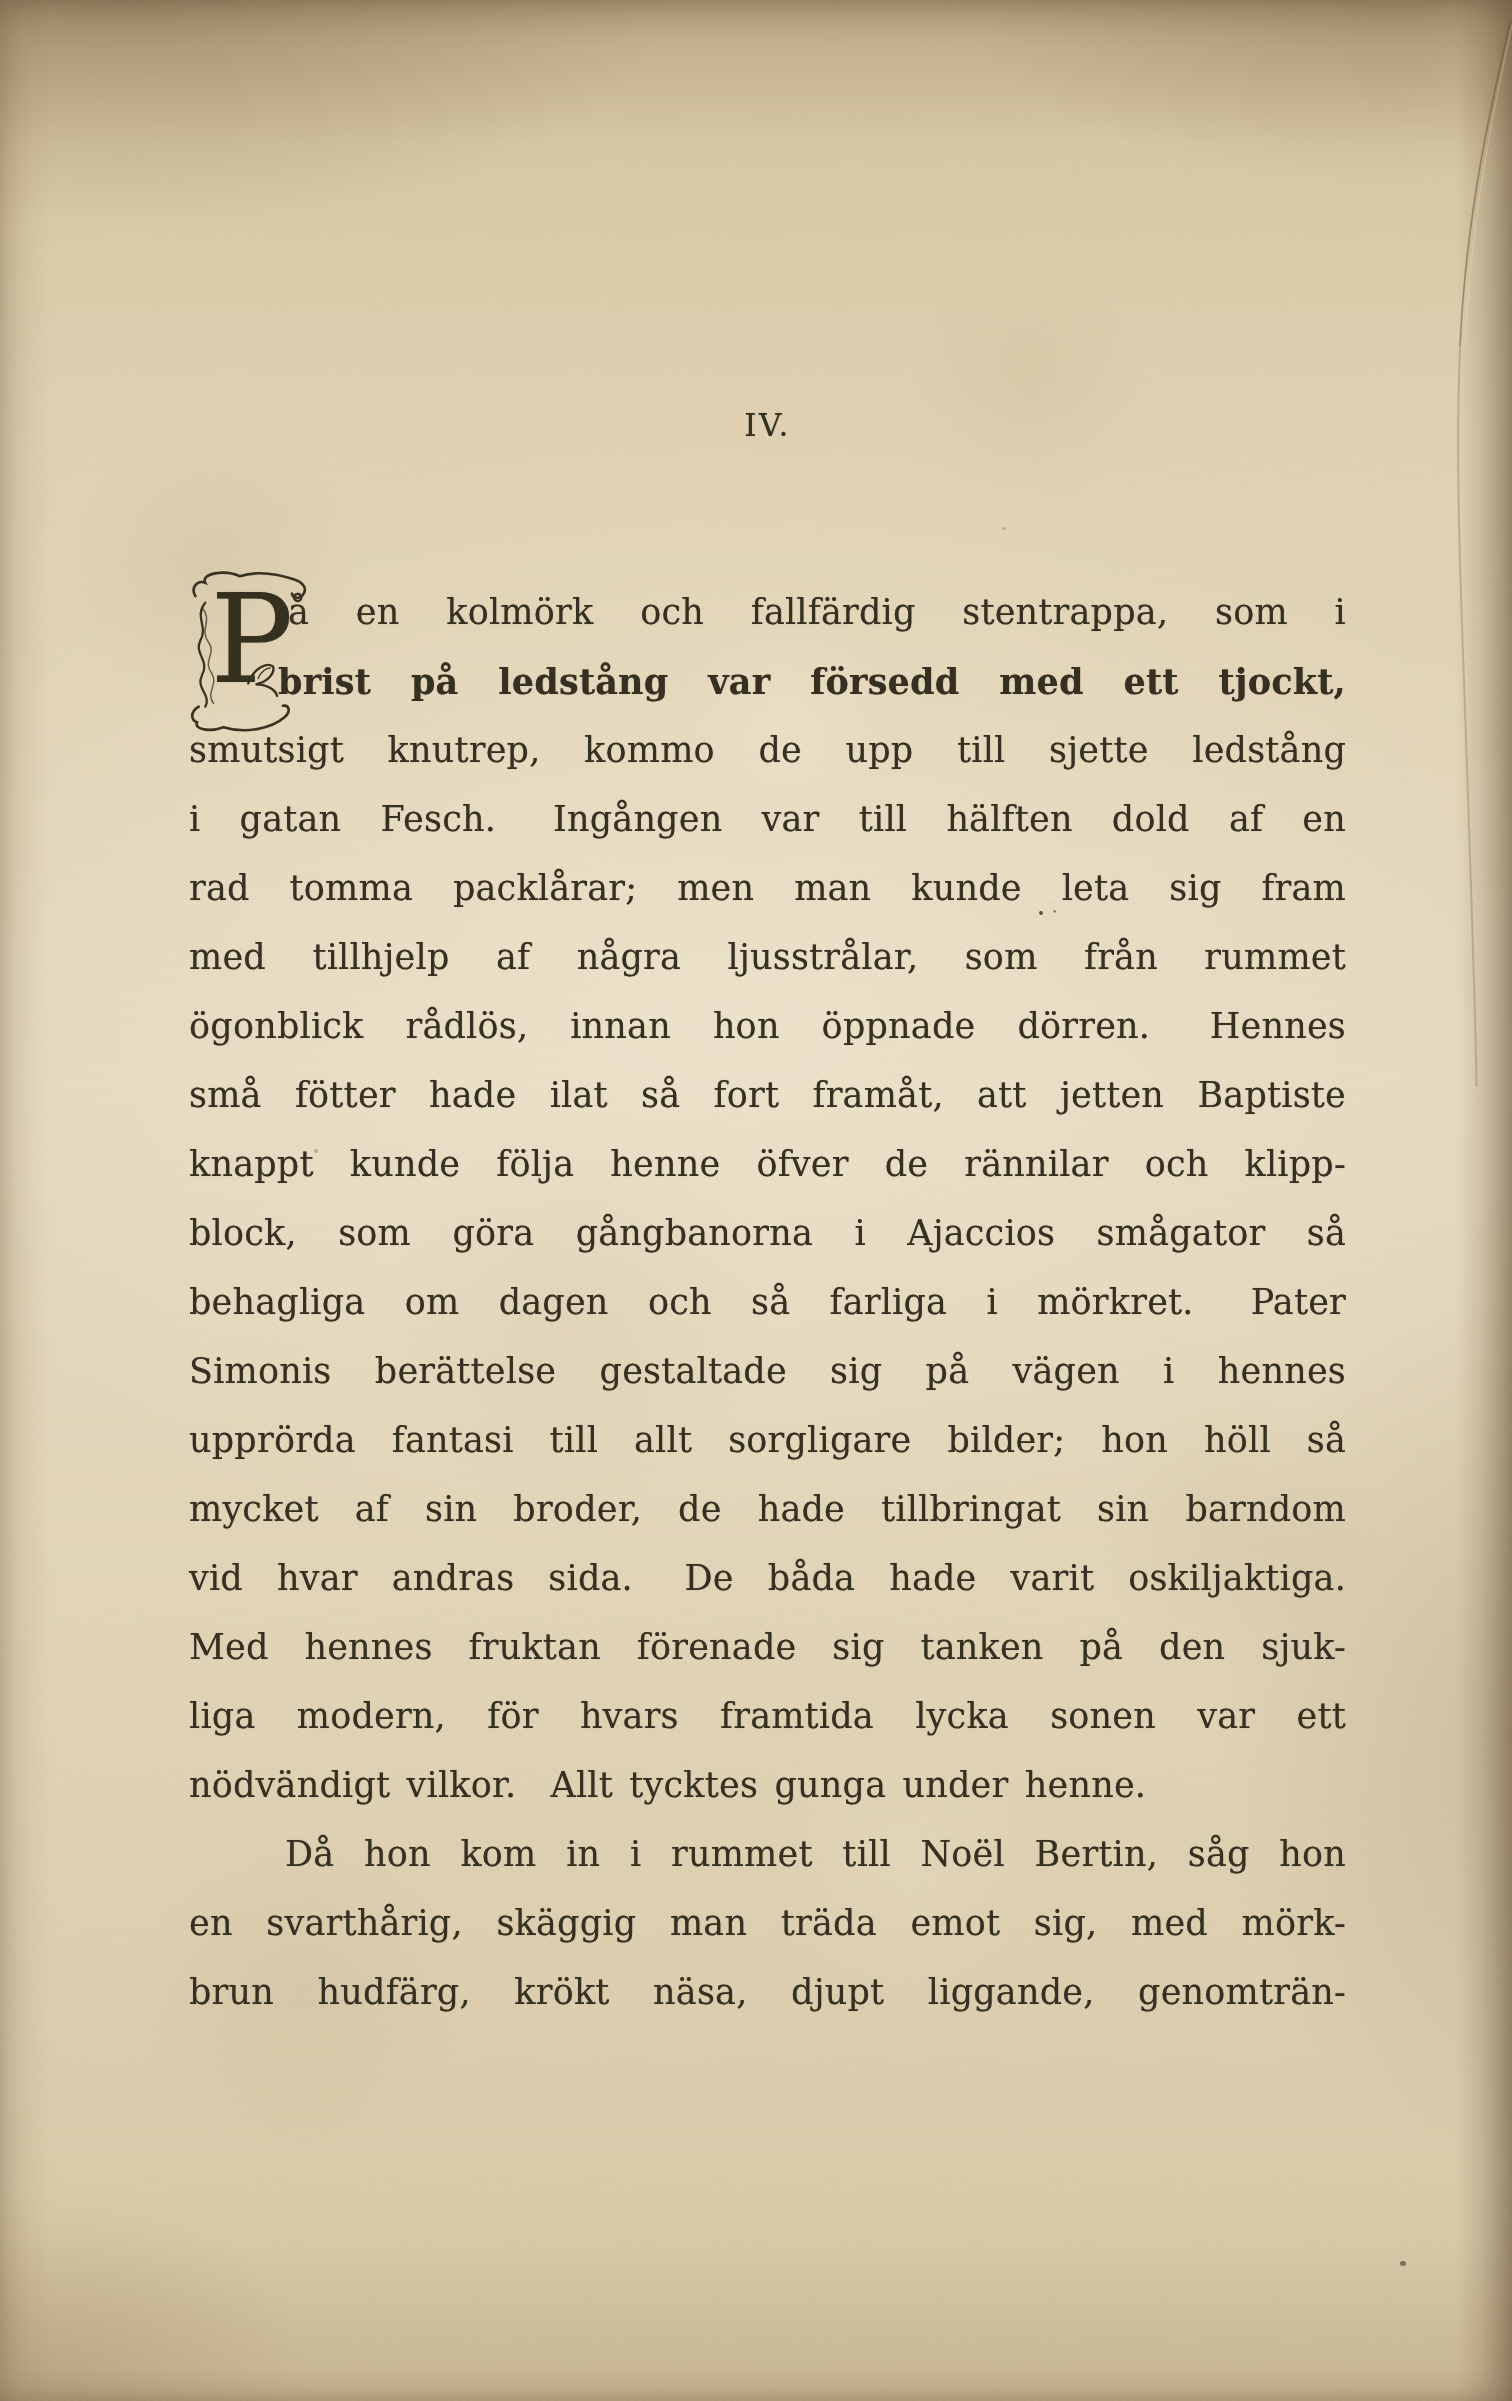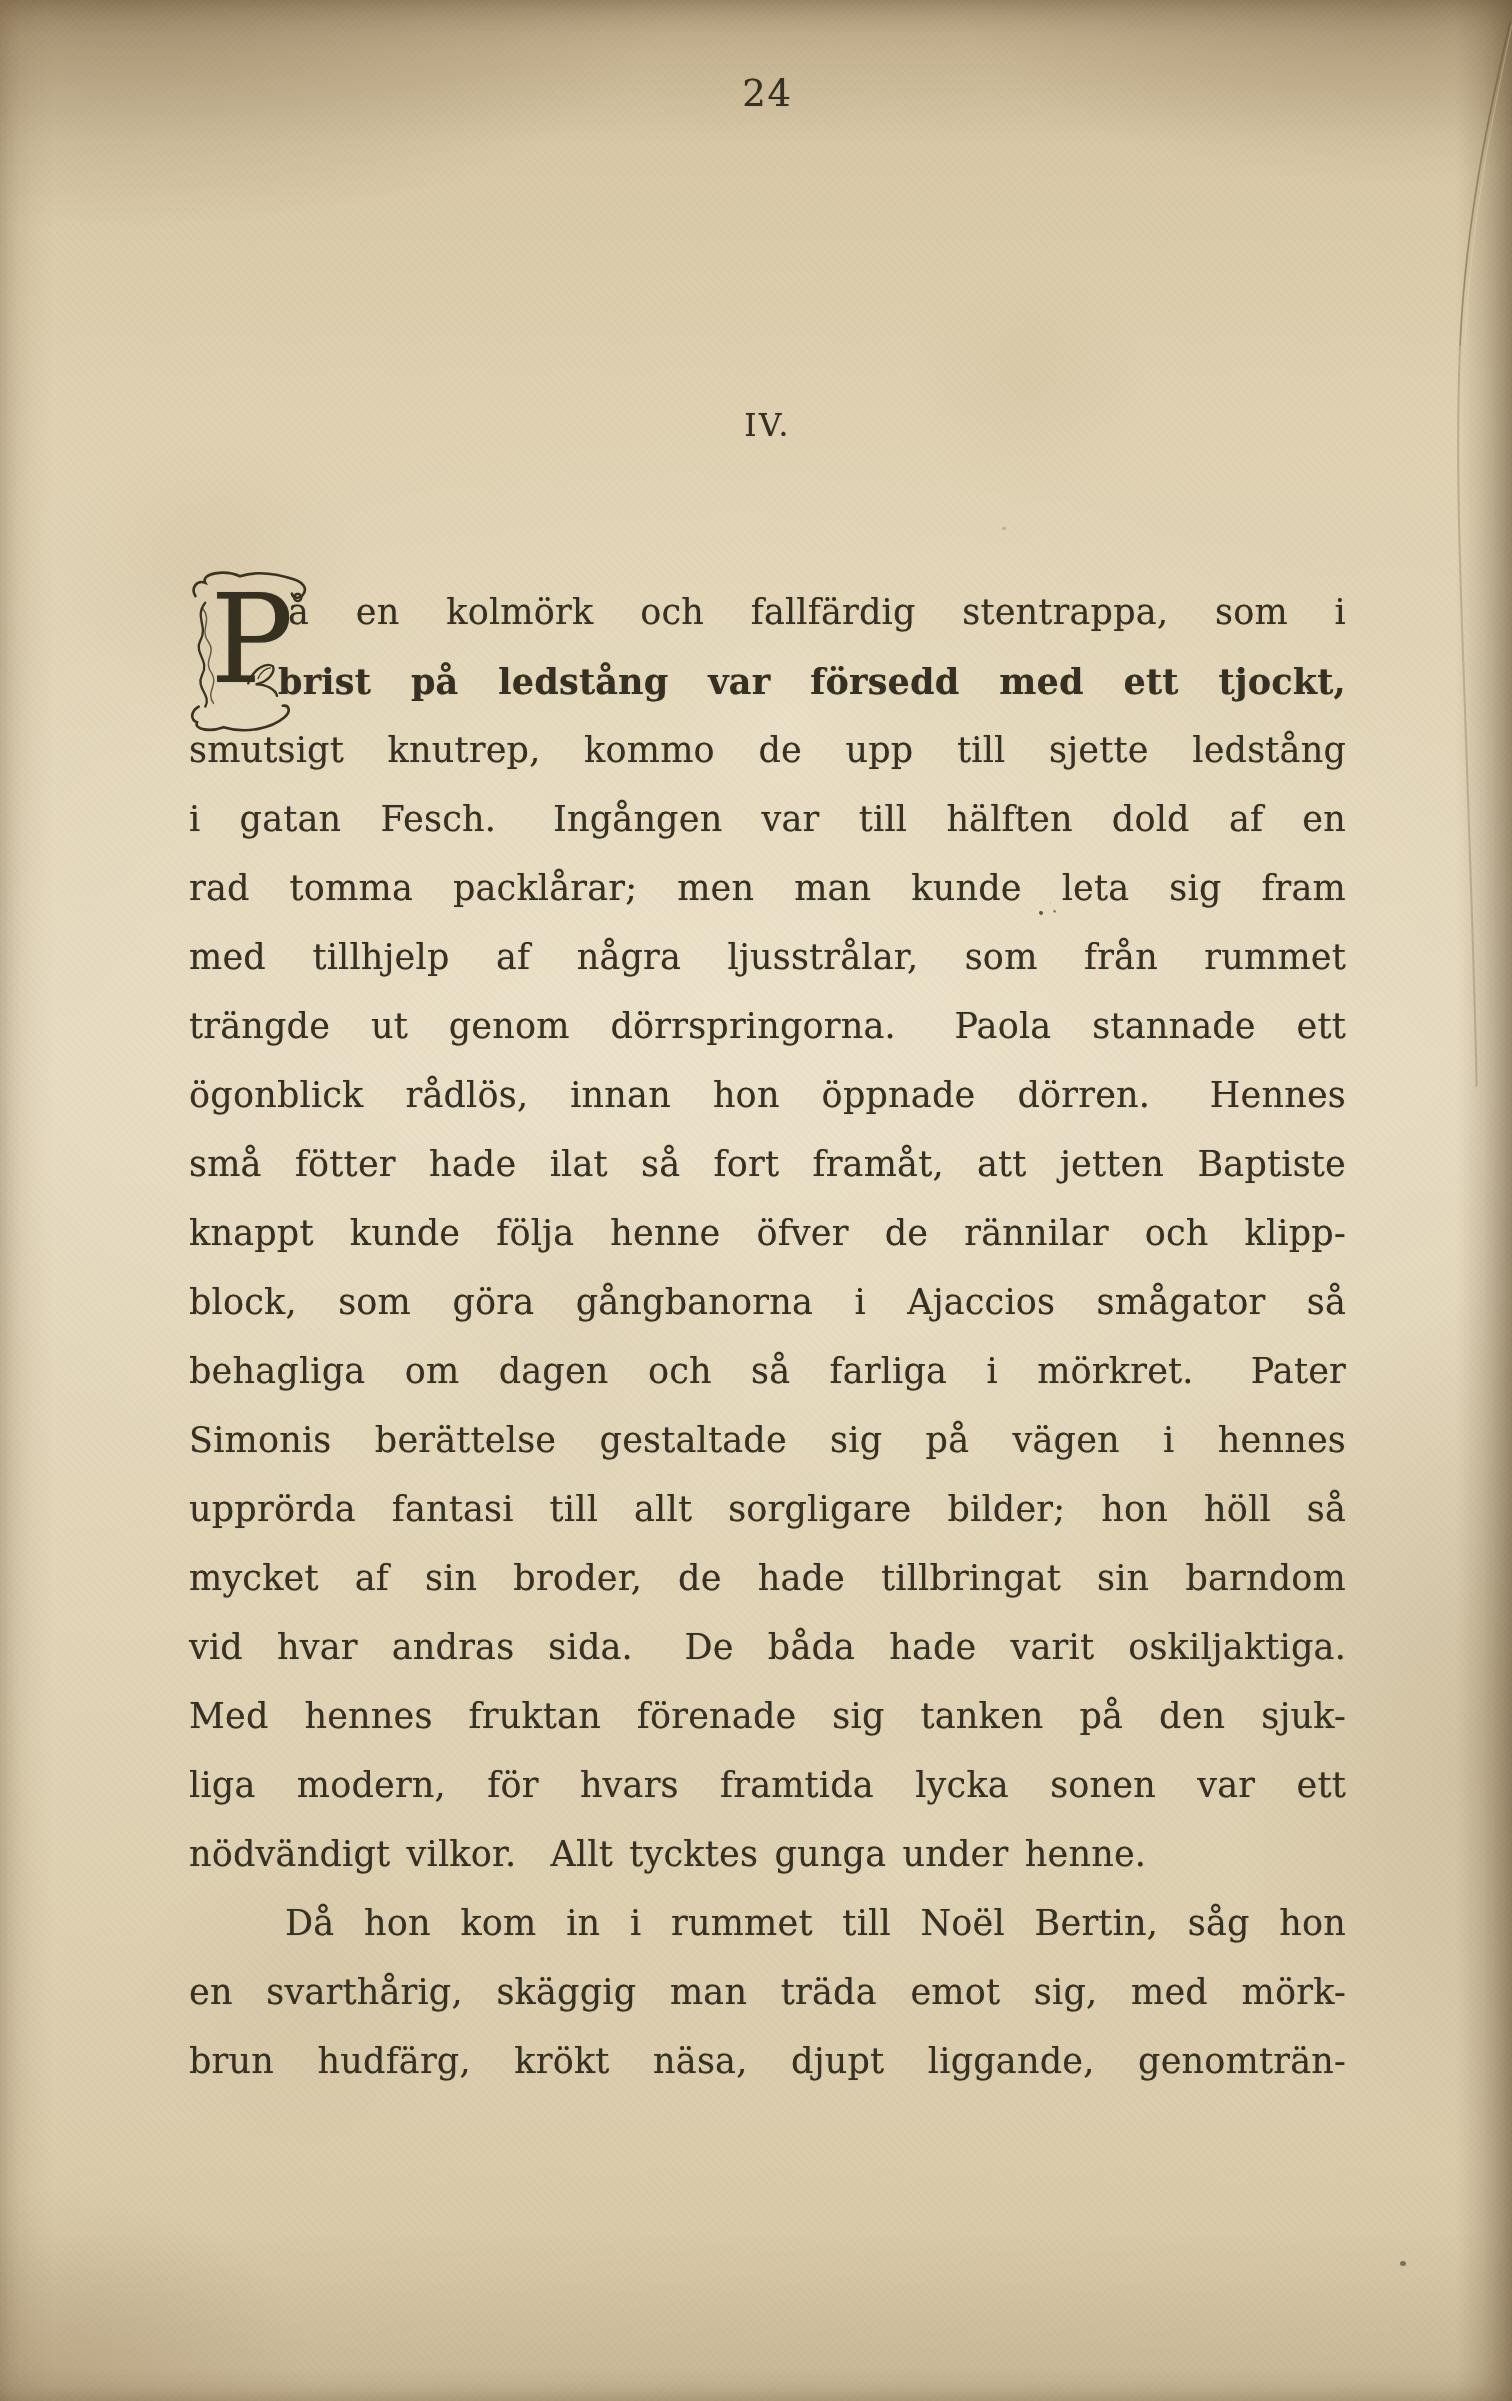--- a/index.html
+++ b/index.html
@@ -100,21 +100,20 @@
 <div class="page">
   <div class="mottle"></div>
   <div class="grain"></div>
 
   <svg class="crease" width="1513" height="2401" viewBox="0 0 1837 2916">
     <path d="M1834,26 C1812,120 1780,260 1773,420 C1766,580 1776,760 1783,980 C1788,1130 1792,1240 1793,1320" fill="none" stroke="rgba(110,88,55,0.28)" stroke-width="2.5"></path>
     <path d="M1834,26 C1812,120 1780,260 1773,420" fill="none" stroke="rgba(96,75,46,0.35)" stroke-width="1.5"></path>
     <path d="M1836,30 C1816,124 1786,262 1779,418" fill="none" stroke="rgba(240,230,205,0.30)" stroke-width="1.5"></path>
   </svg>
 
-  <div class="page-number">24</div>
   <div class="chapter-heading">IV.</div>
 
   <div class="text-block">
     <svg class="drop-cap" viewBox="0 0 150 200" style="font-size:43px">
       <g fill="none" stroke="#3a3322" stroke-linecap="round">
         <path d="M10,34 C4,24 12,14 22,18 C16,6 46,2 64,10 C88,2 112,8 130,14 C142,18 146,26 140,33 C136,38 128,37 127,31" stroke-width="3.2"></path>
         <path d="M22,42 C8,60 26,70 16,88 C8,104 28,112 18,130 C10,146 30,154 22,168" stroke-width="2.8"></path>
         <path d="M18,48 C32,64 14,74 26,90 C36,104 18,112 30,128 C38,142 22,150 32,164" stroke-width="1.8" opacity="0.75"></path>
         <path d="M14,168 C4,174 4,184 12,187 C8,196 28,199 44,193 C70,201 102,195 118,181 C126,174 124,166 116,167" stroke-width="3.2"></path>
         <path d="M74,140 C80,122 96,114 104,119 C107,126 99,138 83,141 C96,141 107,147 109,155" stroke-width="2.8"></path>
@@ -123,21 +122,20 @@
       <text x="28" y="138" font-size="150" fill="#35301f" font-family="DejaVu Serif, serif">P</text>
     </svg>
 
     <div>
         <div class="line after-initial-1">å en kolmörk och fallfärdig stentrappa, som i</div>
         <div class="line after-initial-2">brist på ledstång var försedd med ett tjockt,</div>
         <div class="line">smutsigt knutrep, kommo de upp till sjette ledstång</div>
         <div class="line">i gatan Fesch.  Ingången var till hälften dold af en</div>
         <div class="line">rad tomma packlårar; men man kunde leta sig fram</div>
         <div class="line">med tillhjelp af några ljusstrålar, som från rummet</div>
-        <div class="line">trängde ut genom dörrspringorna.  Paola stannade ett</div>
         <div class="line">ögonblick rådlös, innan hon öppnade dörren.  Hennes</div>
         <div class="line">små fötter hade ilat så fort framåt, att jetten Baptiste</div>
         <div class="line">knappt kunde följa henne öfver de rännilar och klipp-</div>
         <div class="line">block, som göra gångbanorna i Ajaccios smågator så</div>
         <div class="line">behagliga om dagen och så farliga i mörkret.  Pater</div>
         <div class="line">Simonis berättelse gestaltade sig på vägen i hennes</div>
         <div class="line">upprörda fantasi till allt sorgligare bilder; hon höll så</div>
         <div class="line">mycket af sin broder, de hade tillbringat sin barndom</div>
         <div class="line">vid hvar andras sida.  De båda hade varit oskiljaktiga.</div>
         <div class="line">Med hennes fruktan förenade sig tanken på den sjuk-</div>

